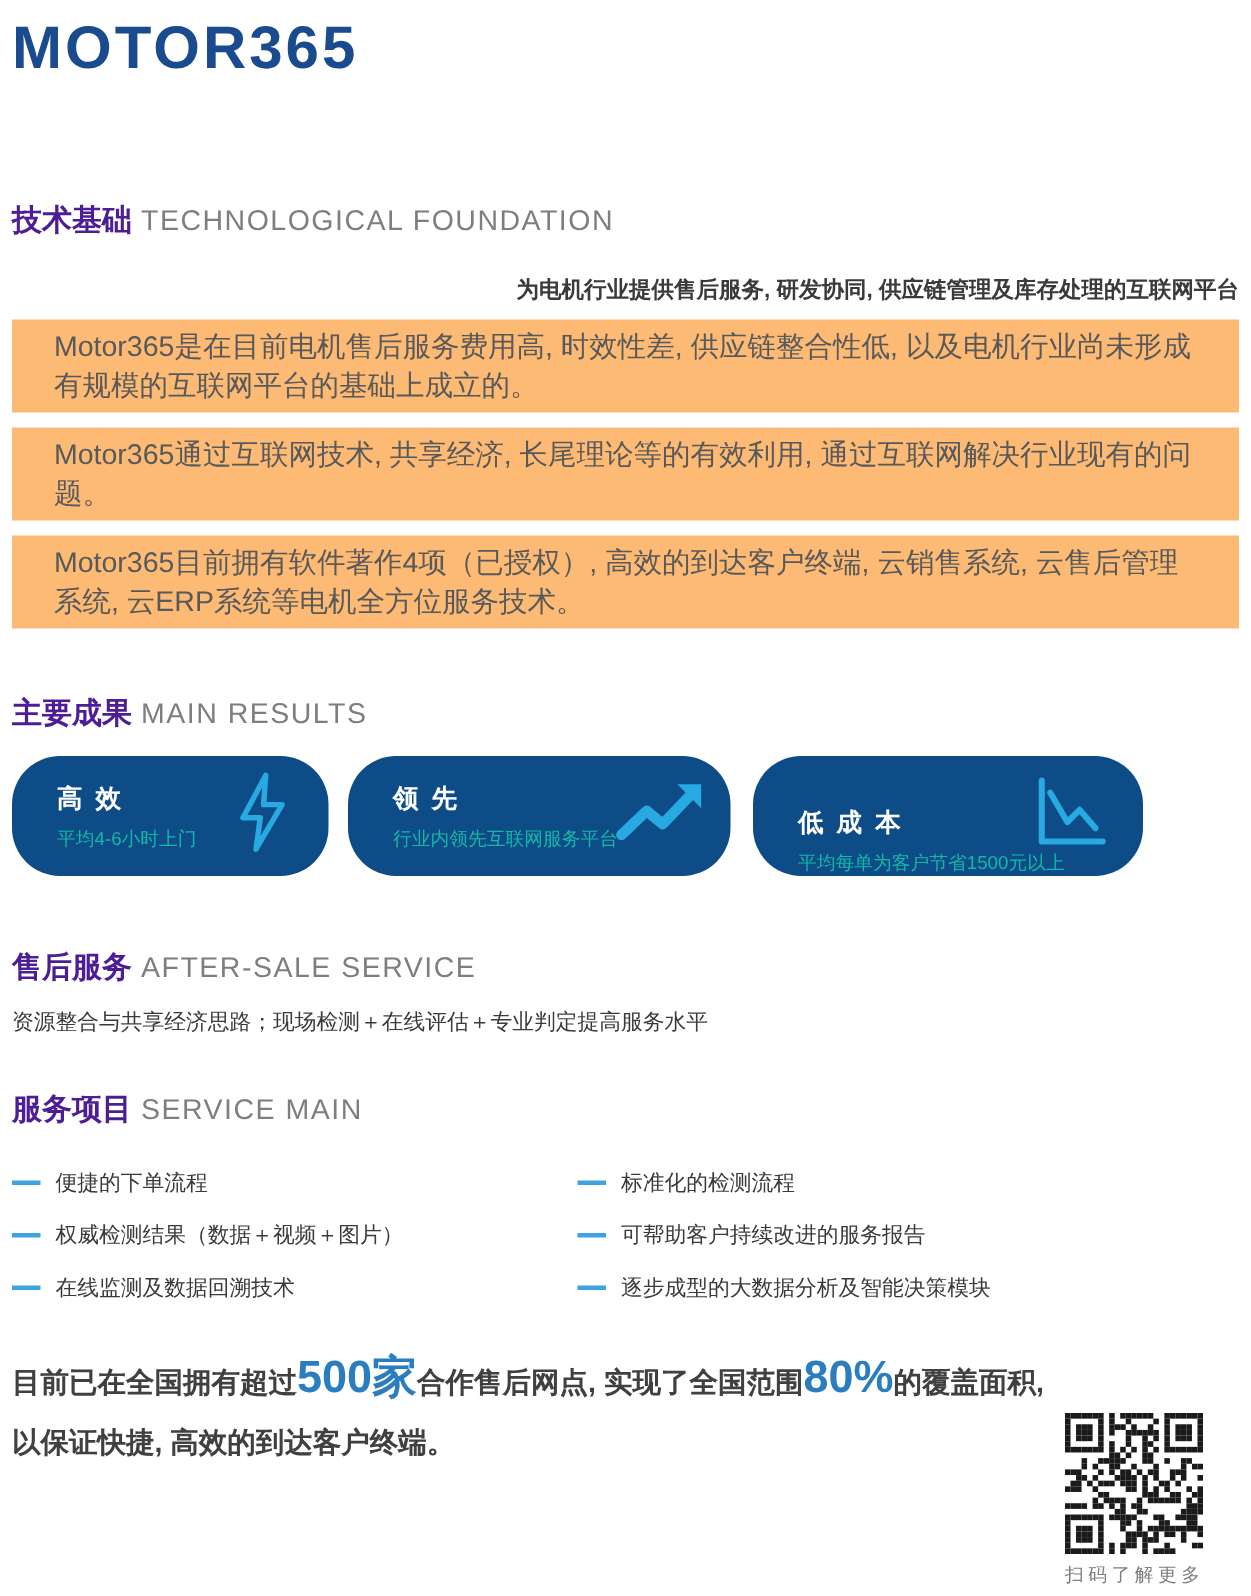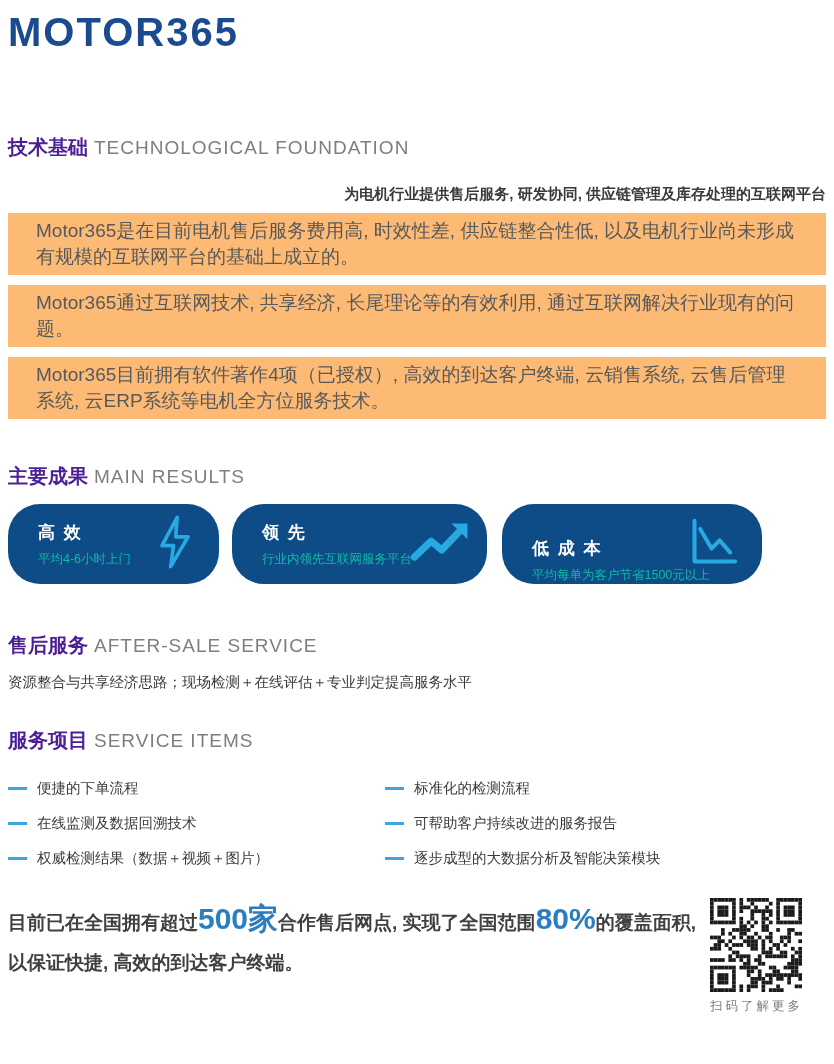--- a/index.html
+++ b/index.html
@@ -57,21 +57,21 @@
   .svc-col { width:377px; }
   .svc-item { display:flex; align-items:center; height:20px; margin-bottom:15px; font-size:14.5px; color:#3a3a3a; }
   .dash { width:19px; height:3px; background:#3fa3e0; margin-right:10px; flex:none; }
 
   .footer-text {
     margin-top:16px; width:705px; font-size:19px; line-height:40px;
     font-weight:700; color:#404040;
   }
   .footer-text .big { font-size:30px; color:#2a7dbe; }
 
-  .qr-block { position:absolute; left:710px; top:888px; width:110px; }
+  .qr-block { position:absolute; left:710px; top:932px; width:110px; }
   .qr-svg { display:block; width:92px; height:94px; }
   .qr-label {
     margin-top:6px; font-size:12.5px; color:#7d7d7d; letter-spacing:3px; white-space:nowrap;
   }
 </style>
 </head>
 <body>
 
 <div class="page">
 
@@ -132,35 +132,35 @@
 
   <div class="sec-aftersale">
     <div class="sec-title">
       <span class="zh">售后服务</span><span class="en">AFTER-SALE SERVICE</span>
     </div>
     <p class="desc">资源整合与共享经济思路；现场检测＋在线评估＋专业判定提高服务水平</p>
   </div>
 
   <div class="sec-service">
     <div class="sec-title">
-      <span class="zh">服务项目</span><span class="en">SERVICE ITEMS</span>
+      <span class="zh">服务项目</span><span class="en">SERVICE MAIN</span>
     </div>
     <div class="svc-list">
       <div class="svc-col">
         <div class="svc-item">
           <span class="dash"></span>
           <span>便捷的下单流程</span>
         </div>
         <div class="svc-item">
           <span class="dash"></span>
-          <span>在线监测及数据回溯技术</span>
+          <span>权威检测结果（数据＋视频＋图片）</span>
         </div>
         <div class="svc-item">
           <span class="dash"></span>
-          <span>权威检测结果（数据＋视频＋图片）</span>
+          <span>在线监测及数据回溯技术</span>
         </div>
       </div>
       <div class="svc-col">
         <div class="svc-item">
           <span class="dash"></span>
           <span>标准化的检测流程</span>
         </div>
         <div class="svc-item">
           <span class="dash"></span>
           <span>可帮助客户持续改进的服务报告</span>

